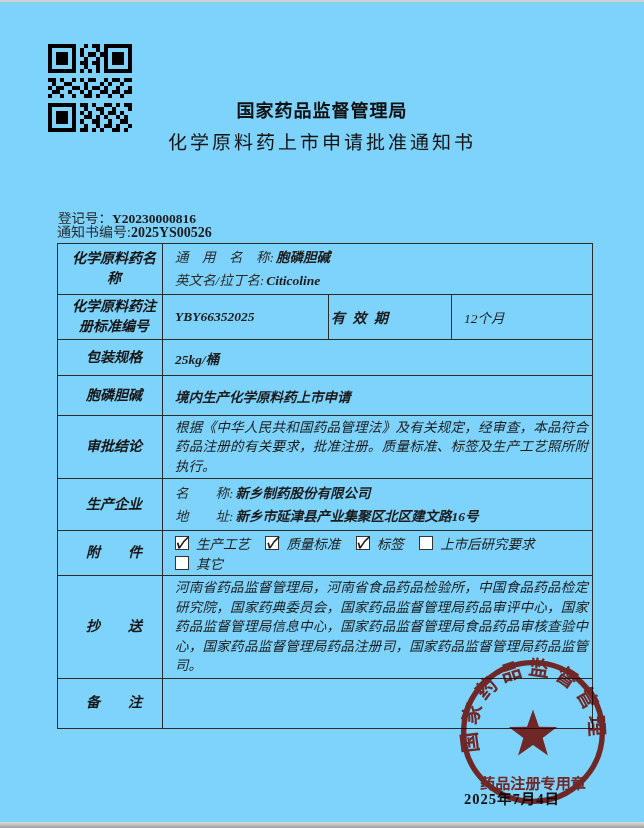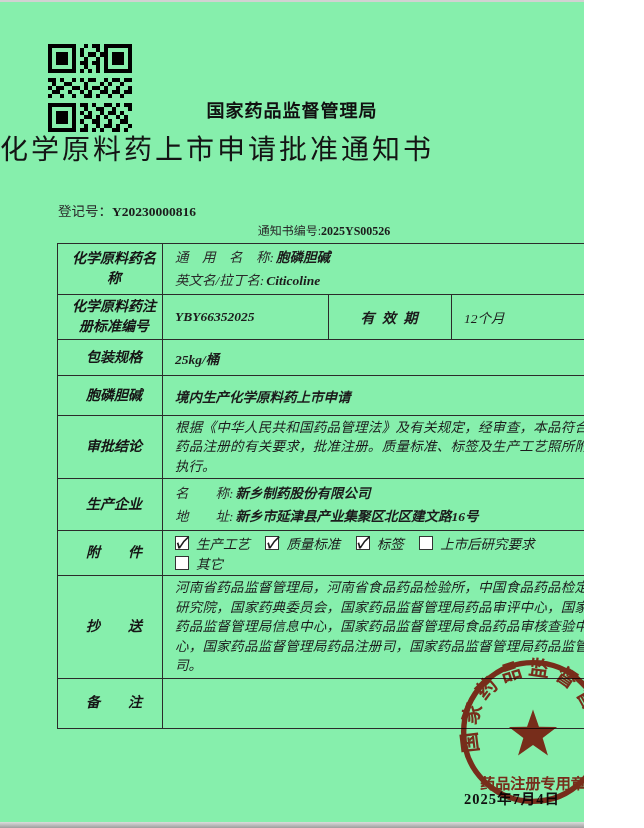--- a/index.html
+++ b/index.html
@@ -1,42 +1,42 @@
 <!DOCTYPE html>
 <html lang="zh-CN"><head>
 <meta charset="utf-8">
 <style>
   html,body{margin:0;padding:0;background:#ffffff;}
   .screen{
-    position:relative;width:584px;height:828px;background:#86efac;overflow:hidden;
+    position:relative;width:644px;height:828px;background:#7dd3fc;overflow:hidden;
     font-family:"Liberation Serif","DejaVu Serif",serif;color:#1c1c1c;
   }
   .edge-top{position:absolute;top:0;left:0;width:100%;height:2px;background:#d2d2d2;}
   .edge-bottom{position:absolute;bottom:0;left:0;width:100%;height:6px;background:linear-gradient(#dcdcdc,#9e9e9e);}
   .qr{position:absolute;left:48px;top:44px;}
   .agency{position:absolute;top:96px;left:0;width:100%;text-align:center;
     font-family:"Liberation Sans","DejaVu Sans",sans-serif;font-weight:bold;font-size:18px;letter-spacing:1px;color:#111;}
-  .doc-title{position:absolute;top:127px;left:0;width:100%;
-    font-size:28px;letter-spacing:3px;color:#141414;}
-  .meta-left{position:absolute;left:58px;top:201px;font-size:13.5px;line-height:21px;}
-  .meta-right{position:absolute;left:57px;top:221px;width:534px;text-align:center;font-size:12px;}
+  .doc-title{position:absolute;top:127px;left:0;width:100%;text-align:center;
+    font-size:19px;letter-spacing:3px;color:#141414;}
+  .meta-left{position:absolute;left:58px;top:208px;font-size:13.5px;line-height:21px;}
+  .meta-right{position:absolute;left:57px;top:221px;width:534px;text-align:left;font-size:14px;}
   .bold{font-weight:bold;}
   .k{color:#2a2a2a;}
   table.form{
     position:absolute;left:57px;top:243px;width:535px;border-collapse:collapse;
     table-layout:fixed;font-size:13.5px;color:#1c1c1c;
   }
   table.form td{border:1.5px solid #2b2b2b;vertical-align:middle;padding:2px 4px 2px 12px;background:transparent;font-style:italic;}
   td.lbl{text-align:center;font-weight:bold;font-size:14px;padding:2px 4px;line-height:20px;color:#161616;}
   .r1{height:48px}.r2{height:45px}.r3{height:36px}.r4{height:40px}.r5{height:45px}
   .r6{height:52px}.r7{height:38px}.r8{height:37px}.r9{height:40px}.r10{height:82px}.r11{height:50px}
   .kv{line-height:23px;white-space:nowrap;}
   .kv .k{margin-right:2px;}
   .just{ text-align:justify;line-height:1.44;padding-top:4px;padding-bottom:4px;padding-right:8px;}
-  .validity-lbl{text-align:center;font-weight:bold;font-size:14px;letter-spacing:2px;padding:2px !important;}
+  .validity-lbl{text-align:left;font-weight:bold;font-size:14px;letter-spacing:2px;padding:2px !important;}
   .att{margin-right:12px;white-space:nowrap;display:inline-block;}
   .cbox{display:inline-block;width:12px;height:12px;border:1.5px solid #333;margin-right:7px;position:relative;vertical-align:-1px;background:#fff;}
   .cbox.checked::after{content:"\2713";position:absolute;left:0px;top:-6px;font-size:15px;font-weight:bold;color:#1d1d1d;}
   .prefix{margin-right:4px;}
   .seal{position:absolute;left:450px;top:649px;z-index:5;mix-blend-mode:multiply;opacity:.95;}
   .seal-date{position:absolute;left:464px;top:787px;z-index:4;font-size:14.5px;font-weight:600;color:#101010;letter-spacing:1px;}
 </style>
 </head>
 <body>
 

